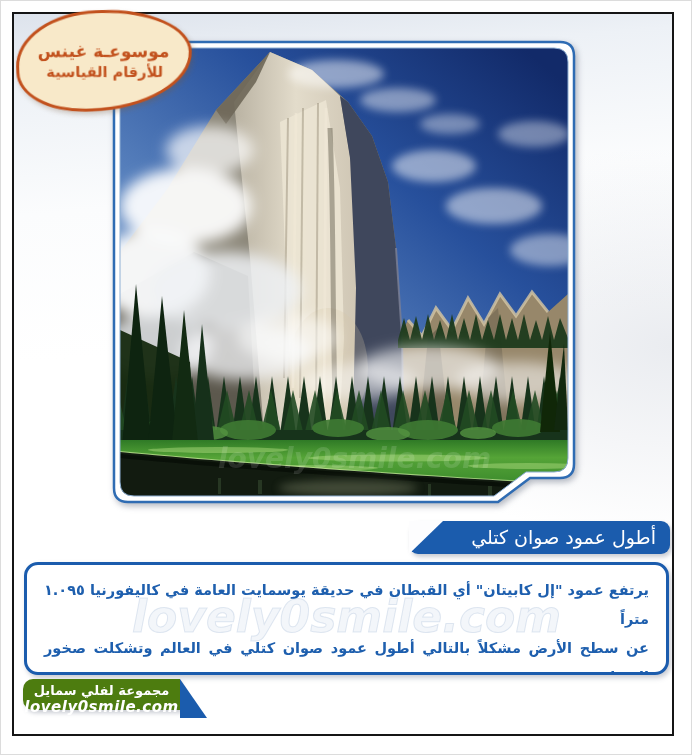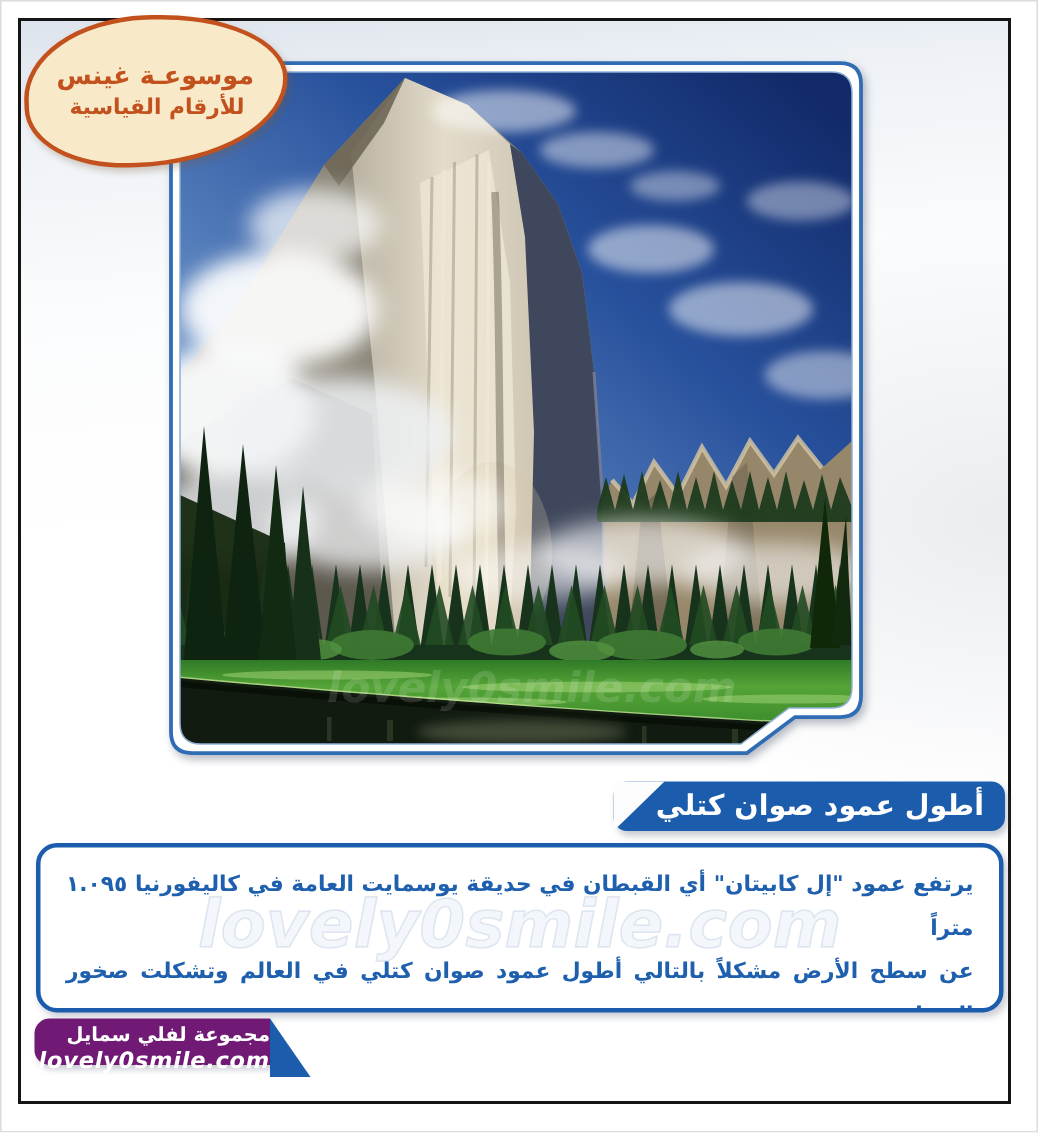--- a/index.html
+++ b/index.html
@@ -44,21 +44,21 @@
     background:#1b5cad; border-radius:9px;
     box-shadow:2px 3px 4px rgba(100,110,130,0.35);
     z-index:3;
   }
   .title-bar::before {
     content:""; position:absolute; left:0; top:0; width:0; height:0;
     border-top:33px solid #fdfdfe; border-right:34px solid transparent;
   }
   .title-bar .t {
     position:absolute; right:14px; top:0; left:30px; height:33px; line-height:32px;
-    color:#ffffff; font-weight:bold; font-size:19px; text-align:right; direction:rtl;
+    color:#ffffff; font-weight:normal; font-size:19px; text-align:right; direction:rtl;
     white-space:nowrap;
   }
 
   
   .text-box {
     position:absolute; left:24px; top:562px; width:639px; height:107px;
     background:#ffffff; border:3px solid #1b5cad; border-radius:14px;
     box-shadow:2px 3px 5px rgba(100,110,130,0.35);
     z-index:3; overflow:hidden;
   }
@@ -71,23 +71,23 @@
   }
   .text-box .body {
     position:relative; direction:rtl; color:#1e5fae; font-weight:bold;
     font-size:14.5px; line-height:29px; padding:11px 17px 0 17px;
   }
   .text-box .line { text-align:justify; text-align-last:justify; white-space:normal; }
 
   
   .fbadge {
     position:absolute; left:23px; top:679px; width:157px; height:31px;
-    background:#701a75; border-radius:10px 0 0 10px;
+    background:#4d7c0f; border-radius:10px 0 0 10px;
     box-shadow:2px 3px 4px rgba(100,110,130,0.35);
-    z-index:4; text-align:right;
+    z-index:4; text-align:center;
   }
   .fbadge::after {
     content:""; position:absolute; left:100%; top:0; width:0; height:0;
     border-bottom:39px solid #1b5cad; border-right:27px solid transparent;
   }
   .fbadge .f1 { color:#fff; font-weight:bold; font-size:13px; line-height:17px; margin-top:3px; direction:rtl; }
   .fbadge .f2 { color:#fff; font-weight:bold; font-style:italic; font-size:15px; line-height:17px; letter-spacing:0.5px; }
 </style>
 </head>
 <body>

